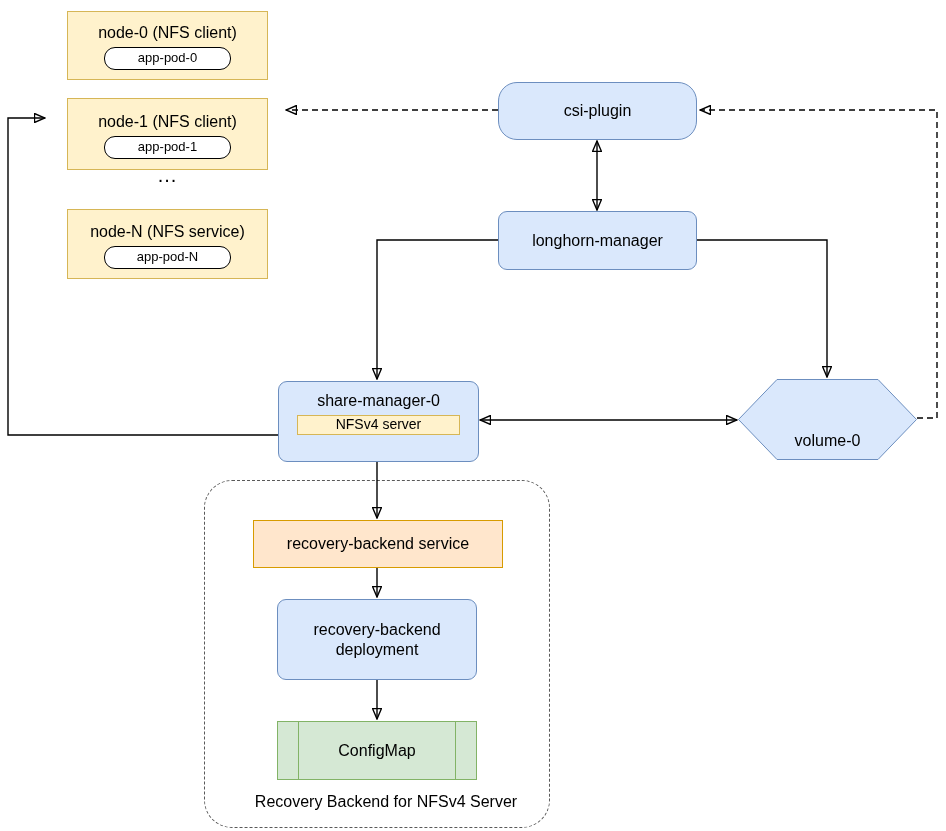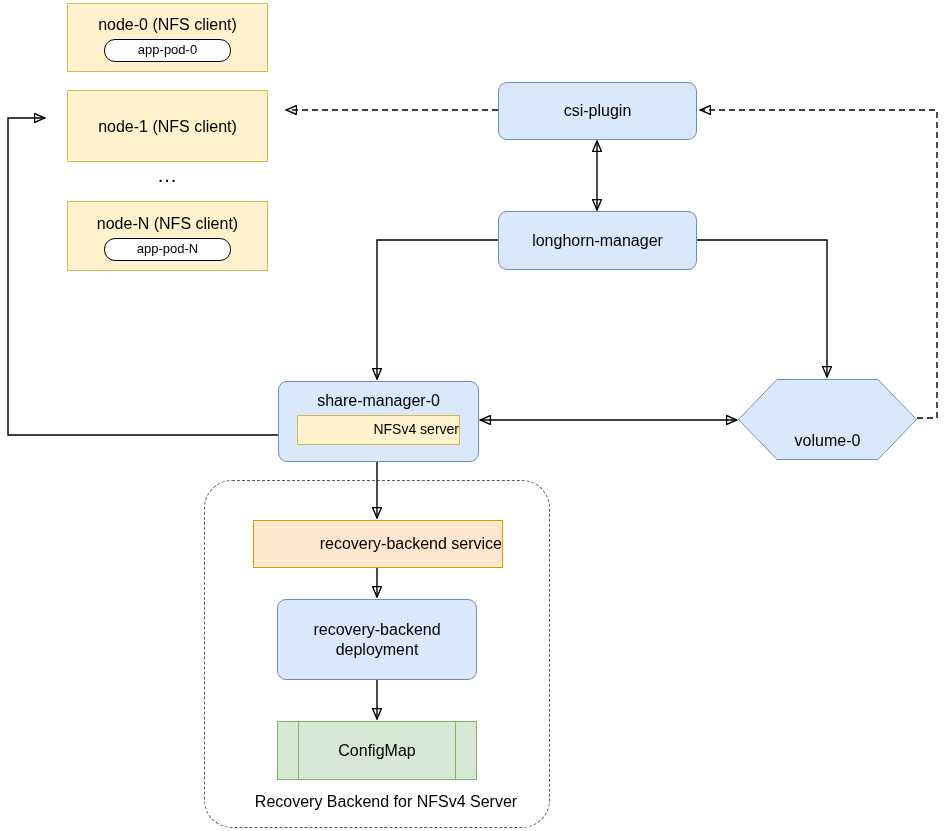--- a/index.html
+++ b/index.html
@@ -11,36 +11,36 @@
   }
   html,body{margin:0;padding:0;background:#ffffff;}
   body{font-family:"Liberation Sans", sans-serif; color:#000;}
   .canvas{position:relative;width:946px;height:831px;background:#fff;overflow:hidden;}
   .canvas svg.edges{position:absolute;left:0;top:0;z-index:1;}
   .box{position:absolute;box-sizing:border-box;display:flex;align-items:center;justify-content:center;
        text-align:center;font-size:16px;line-height:1.25;z-index:2;}
   .blue{background:var(--blue-fill);border:1px solid var(--blue-stroke);}
   .rounded{border-radius:9px;}
   .node{background:var(--yellow-fill);border:1px solid var(--yellow-stroke);
-        flex-direction:column;gap:4px;padding-top:2px;}
+        flex-direction:column;gap:4px;padding-top:2px;margin-top:8px;}
   .pod{box-sizing:border-box;width:127px;height:23px;background:#ffffff;border:1px solid #000;
        border-radius:11px;display:flex;align-items:center;justify-content:center;font-size:13px;}
   .ellipsis{position:absolute;left:67px;top:163px;width:201px;height:24px;display:flex;
             align-items:center;justify-content:center;font-size:20px;letter-spacing:1px;z-index:2;}
   .share{flex-direction:column;justify-content:flex-start;padding-top:9px;gap:4px;}
-  .nfs{box-sizing:border-box;width:163px;height:30px;background:var(--yellow-fill);
-       border:1px solid var(--yellow-stroke);display:flex;align-items:center;justify-content:flex-end;
+  .nfs{box-sizing:border-box;width:163px;height:20px;background:var(--yellow-fill);
+       border:1px solid var(--yellow-stroke);display:flex;align-items:center;justify-content:center;
        font-size:14px;}
   .hex{position:absolute;left:738px;top:379px;width:179px;height:81px;z-index:2;}
   .hex svg{position:absolute;left:0;top:0;}
   .hex .hex-label{position:absolute;inset:0;display:flex;align-items:center;justify-content:center;
        font-size:16px;margin-top:43px;}
   .group{position:absolute;left:204px;top:480px;width:346px;height:348px;box-sizing:border-box;
          border:1.3px dashed #595959;border-radius:28px;z-index:0;}
-  .service{background:var(--orange-fill);border:1px solid var(--orange-stroke);justify-content:flex-end;}
+  .service{background:var(--orange-fill);border:1px solid var(--orange-stroke);}
   .cfg{background:var(--green-fill);border:1px solid var(--green-stroke);justify-content:center;}
   .cm-line{position:absolute;top:0;bottom:0;width:0;border-left:1px solid var(--green-stroke);}
   .caption{position:absolute;left:213px;top:793px;width:346px;text-align:center;font-size:16px;z-index:2;}
   .edges path{fill:none;stroke:var(--line);stroke-width:1.4;}
   .edges path.dash{stroke-dasharray:6 4;}
 </style>
 </head>
 <body>
 
 <div class="canvas">
@@ -67,32 +67,35 @@
 
   <div class="box node" style="left:67px;top:3px;width:201px;height:69px;">
     <span>node-0 (NFS client)</span>
     <span class="pod">
       <span>app-pod-0</span>
     </span>
   </div>
 
   <div class="box node" style="left:67px;top:90px;width:201px;height:72px;">
     <span>node-1 (NFS client)</span>
+    <span class="pod">
+      <span>app-pod-1</span>
+    </span>
   </div>
 
   <div class="ellipsis">...</div>
 
   <div class="box node" style="left:67px;top:201px;width:201px;height:70px;">
-    <span>node-N (NFS client)</span>
+    <span>node-N (NFS service)</span>
     <span class="pod">
       <span>app-pod-N</span>
     </span>
   </div>
 
-  <div class="box blue rounded" style="left:498px;top:82px;width:199px;height:58px;">
+  <div class="box blue rounded" style="left:498px;top:82px;width:199px;height:58px;border-radius:19px;">
     <span>csi-plugin</span>
   </div>
 
   <div class="box blue rounded" style="left:498px;top:211px;width:199px;height:59px;justify-content:center;">
     <span>longhorn-manager</span>
   </div>
 
   <div class="box blue rounded share" style="left:278px;top:381px;width:201px;height:81px;">
     <span>share-manager-0</span>
     <span class="nfs">

